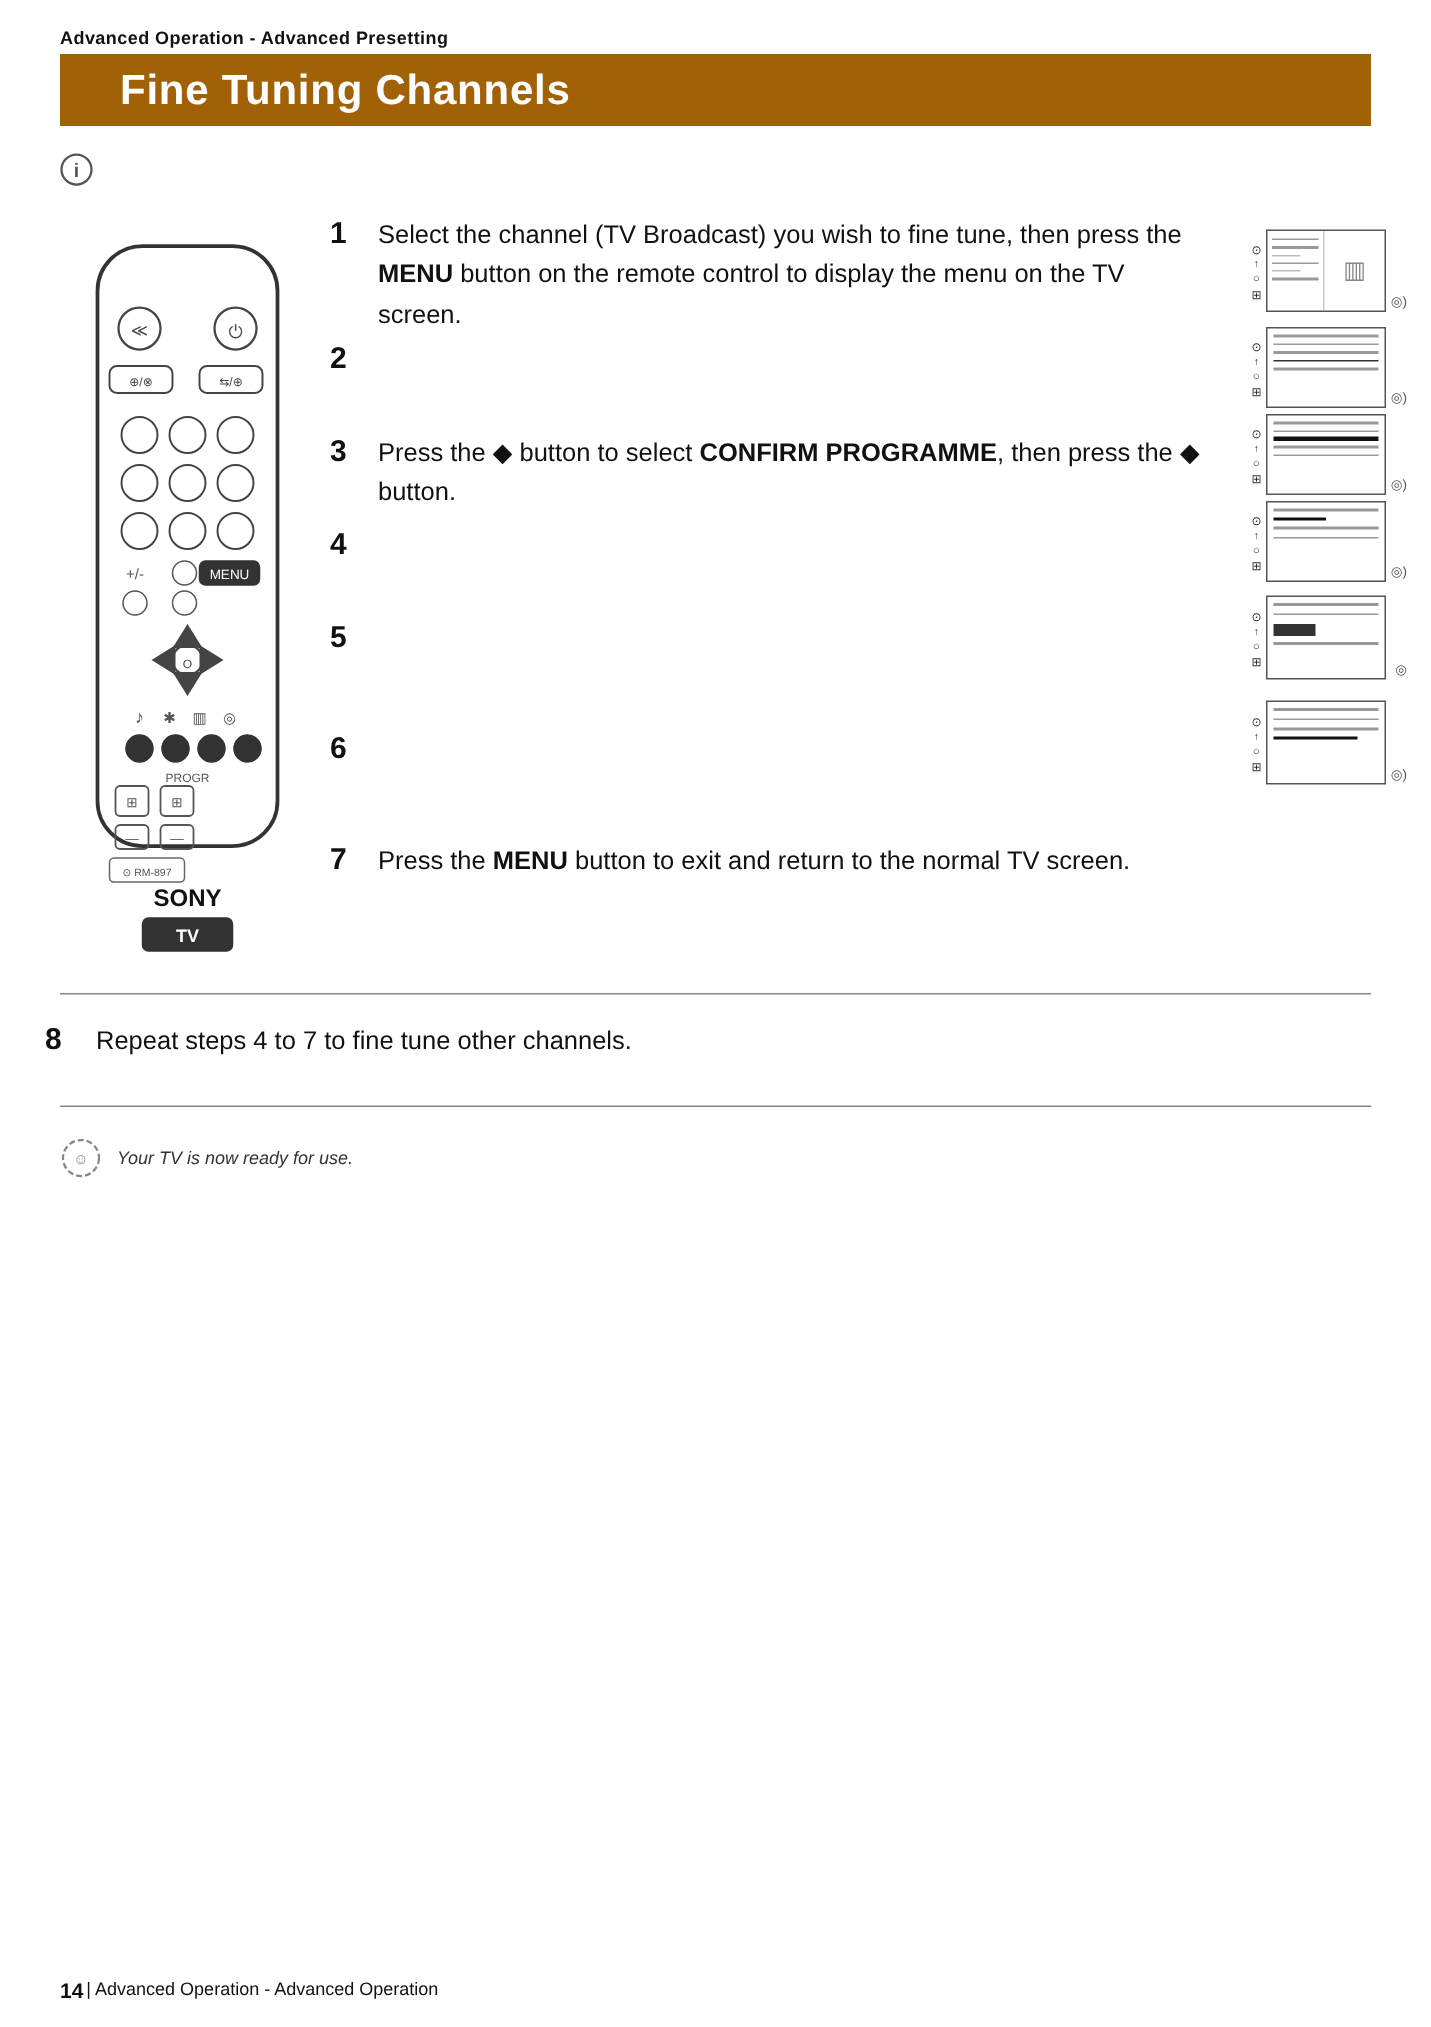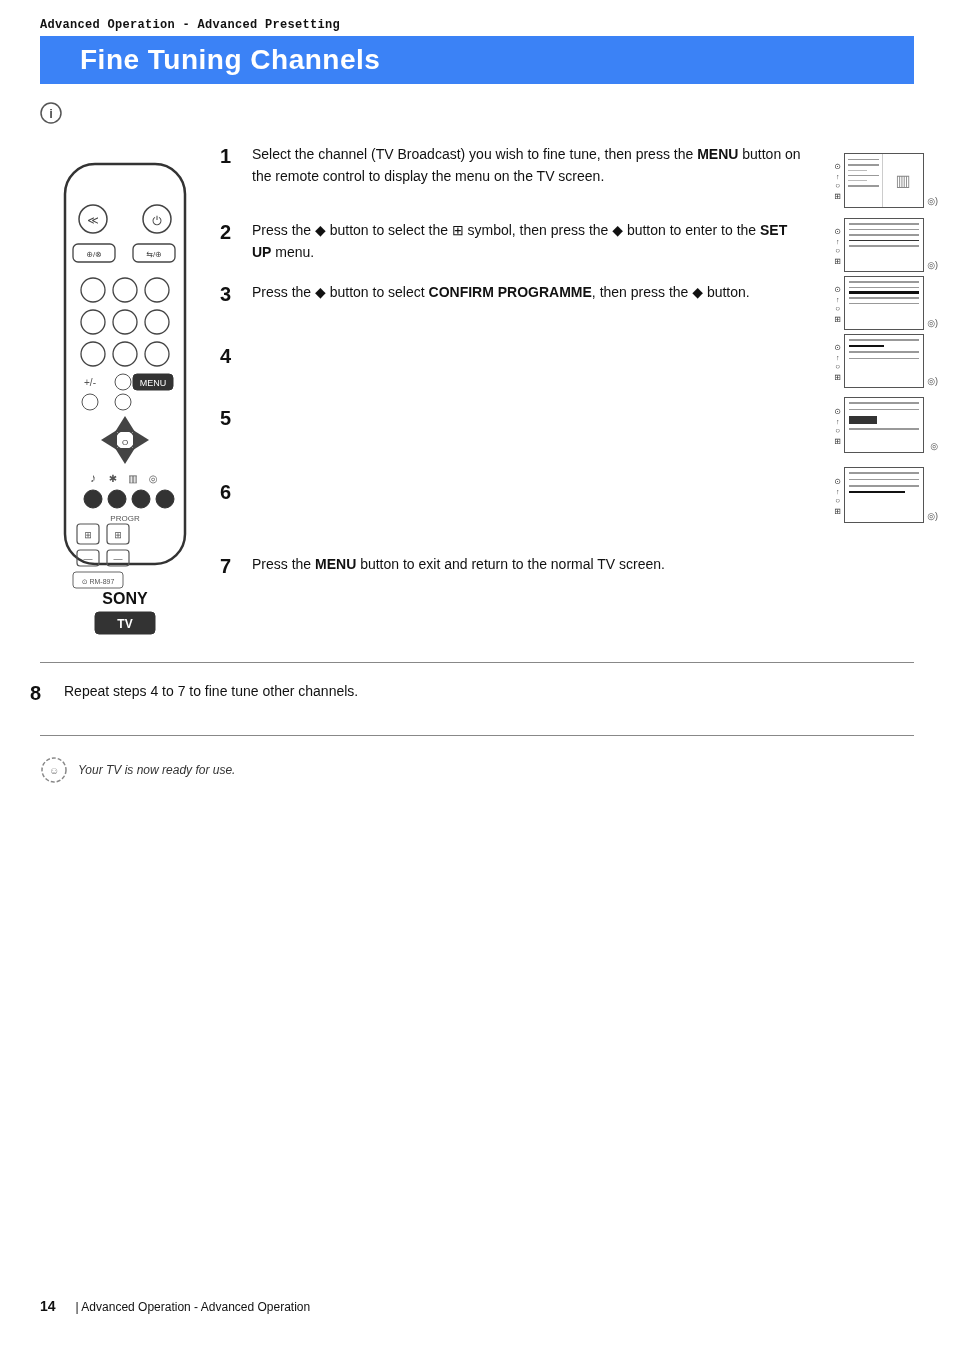--- a/index.html
+++ b/index.html
@@ -23,25 +23,24 @@
     
     .header-section {
       padding: 18px 40px 0 40px;
     }
 
     .breadcrumb-text {
       font-size: 12px;
       font-weight: bold;
       color: #111;
       letter-spacing: 0.3px;
-      font-family: Liberation Mono, monospace;
     }
 
     .page-title-bar {
-      background: #3b82f6;
+      background: #a16207;
       color: #fff;
       font-size: 28px;
       font-weight: bold;
       padding: 8px 40px;
       margin-top: 4px;
       letter-spacing: 0.5px;
     }
 
     
     .intro-section {
@@ -84,21 +83,21 @@
 
     .step-number {
       font-size: 20px;
       font-weight: bold;
       margin-right: 10px;
       min-width: 22px;
       line-height: 1.2;
     }
 
     .step-text {
-      font-size: 14px;
+      font-size: 17px;
       line-height: 1.55;
     }
 
     .step-text strong {
       font-weight: bold;
     }
 
     
     .remote-svg {
       width: 160px;
@@ -127,27 +126,27 @@
 
     .final-note-text {
       font-size: 12px;
       font-style: italic;
       color: #333;
     }
 
     
     .page-footer {
       position: absolute;
-      bottom: 37px;
+      bottom: 16px;
       left: 40px;
       font-size: 12px;
       color: #111;
       display: flex;
-      align-items: flex-end;
-      gap: 20px;
+      align-items: flex-start;
+      gap: 2px;
     }
 
     .footer-number {
       font-weight: bold;
       font-size: 14px;
     }
 
     .steps-list {
       flex: 1;
     }
@@ -291,23 +290,20 @@
 
       <div class="step-item" style="min-height:72px; margin-bottom:4px;">
         <span class="step-number">1</span>
         <div class="step-text">
           Select the channel (TV Broadcast) you wish to fine tune, then press the <strong>MENU</strong> button on the remote control to display the menu on the TV screen.
         </div>
       </div>
 
       <div class="step-item" style="min-height:58px; margin-bottom:4px;">
         <span class="step-number">2</span>
-        <div class="step-text">
-          Press the ◆ button to select the ⊞ symbol, then press the ◆ button to enter to the <strong>SET UP</strong> menu.
-        </div>
       </div>
 
       <div class="step-item" style="min-height:58px; margin-bottom:4px;">
         <span class="step-number">3</span>
         <div class="step-text">
           Press the ◆ button to select <strong>CONFIRM PROGRAMME</strong>, then press the ◆ button.
         </div>
       </div>
 
       <div class="step-item" style="min-height:58px; margin-bottom:4px;">

